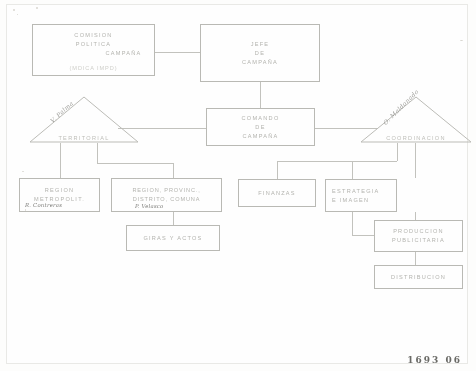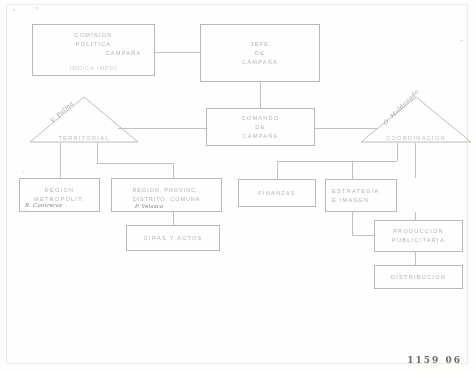--- a/index.html
+++ b/index.html
@@ -250,14 +250,14 @@
 
   <div class="node" id="produccion" style="left:374px;top:220px;width:89px;height:32px;">
     <span class="ln">PRODUCCION</span>
     <span class="ln">PUBLICITARIA</span>
   </div>
 
   <div class="node" id="distribucion" style="left:374px;top:265px;width:89px;height:24px;">
     <span class="ln">DISTRIBUCION</span>
   </div>
 
-  <div id="stamp">1159  06</div>
+  <div id="stamp">1693  06</div>
 </div>
 
 </body></html>

